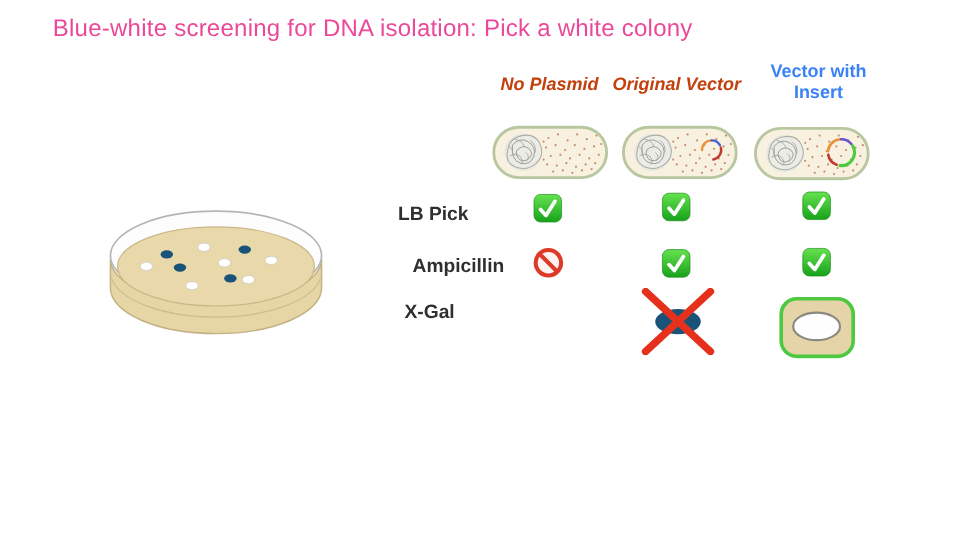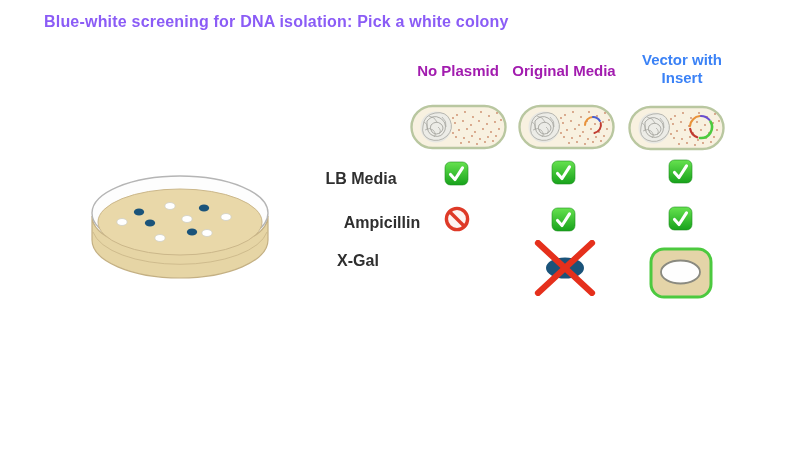--- a/index.html
+++ b/index.html
@@ -2,26 +2,26 @@
 <html><head>
 <meta charset="utf-8">
 <style>
   html,body{margin:0;padding:0;background:#fff;}
   .stage{
     position:relative;width:800px;height:450px;background:#ffffff;overflow:hidden;
     font-family:"Liberation Sans", sans-serif;
   }
   .title{
     position:absolute;left:44px;top:13px;width:740px;
-    font-size:16px;font-weight:bold;color:#8b5cf6;letter-spacing:0.2px;white-space:nowrap;
+    font-size:20px;font-weight:normal;color:#ec4899;letter-spacing:0.2px;white-space:nowrap;
   }
   .col-header{
     position:absolute;top:62px;font-size:15px;font-weight:700;text-align:center;line-height:1.2;
   }
-  .col-header.negative{color:#a21caf;}
+  .col-header.negative{color:#c2410c;font-style:italic;}
   .col-header.positive{color:#3b82f6;}
   #hdr-col1{left:403px;width:110px;}
   #hdr-col2{left:499px;width:130px;}
   #hdr-col3{left:636px;width:92px;top:51px;}
   .row-label{
     position:absolute;width:120px;font-size:16px;font-weight:600;color:#2F2F2F;text-align:center;
   }
   #lbl-row1{left:301px;top:170px;}
   #lbl-row2{left:322px;top:214px;}
   #lbl-row3{left:298px;top:252px;}
@@ -117,21 +117,21 @@
         <ellipse cx="85" cy="36" rx="5.2" ry="3.5" class="white-colony"></ellipse>
         <ellipse cx="37" cy="52" rx="5.2" ry="3.5" class="white-colony"></ellipse>
         <ellipse cx="102" cy="49" rx="5.2" ry="3.5" class="white-colony"></ellipse>
         <ellipse cx="141" cy="47" rx="5.2" ry="3.5" class="white-colony"></ellipse>
         <ellipse cx="75" cy="68" rx="5.2" ry="3.5" class="white-colony"></ellipse>
         <ellipse cx="122" cy="63" rx="5.2" ry="3.5" class="white-colony"></ellipse>
       </g>
   </svg>
 
   <div id="hdr-col1" class="col-header negative">No Plasmid</div>
-  <div id="hdr-col2" class="col-header negative">Original Media</div>
+  <div id="hdr-col2" class="col-header negative">Original Vector</div>
   <div id="hdr-col3" class="col-header positive">Vector with Insert</div>
 
   <svg class="abs" style="left:409px;top:103px" width="100" height="48" viewBox="0 0 100 48">
     <use href="#capsule-base"></use>
   </svg>
 
   <svg class="abs" style="left:517px;top:103px" width="100" height="48" viewBox="0 0 100 48">
     <use href="#capsule-base"></use>
     <g fill="none" stroke-linecap="round">
       <path d="M68,22 A8,8 0 0 1 76,14" stroke="#E8923A" stroke-width="2"></path>
@@ -143,21 +143,21 @@
   <svg class="abs" style="left:627px;top:104px" width="100" height="48" viewBox="0 0 100 48">
     <use href="#capsule-base"></use>
     <g fill="none" stroke-linecap="round">
       <path d="M63,22 A11,11 0 0 1 73,12" stroke="#E8923A" stroke-width="2.2"></path>
       <path d="M74,12 A11,11 0 0 1 82.4,15.9" stroke="#6A4FD0" stroke-width="2.2"></path>
       <path d="M83.5,17.5 A11,11 0 0 1 73,34" stroke="#4CCB3F" stroke-width="2.6"></path>
       <path d="M70.2,33.3 A11,11 0 0 1 63.2,24.9" stroke="#C03A30" stroke-width="2.2"></path>
     </g>
   </svg>
 
-  <div id="lbl-row1" class="row-label">LB Media</div>
+  <div id="lbl-row1" class="row-label">LB Pick</div>
   <div id="lbl-row2" class="row-label">Ampicillin</div>
   <div id="lbl-row3" class="row-label">X-Gal</div>
 
   <svg class="abs" style="left:444px;top:161px" width="25" height="25" viewBox="0 0 25 25">
       <use href="#check-box"></use>
     </svg>
   <svg class="abs" style="left:551px;top:160px" width="25" height="25" viewBox="0 0 25 25">
       <use href="#check-box"></use>
     </svg>
   <svg class="abs" style="left:668px;top:159px" width="25" height="25" viewBox="0 0 25 25">

